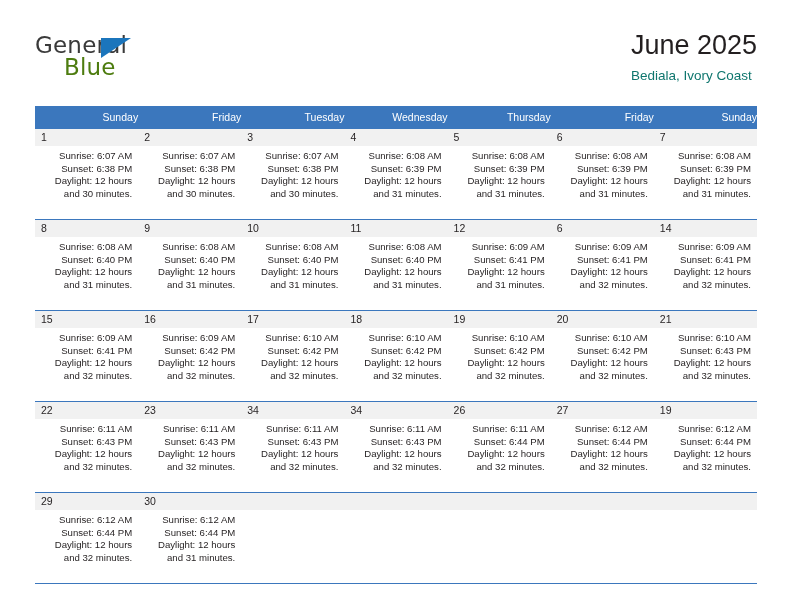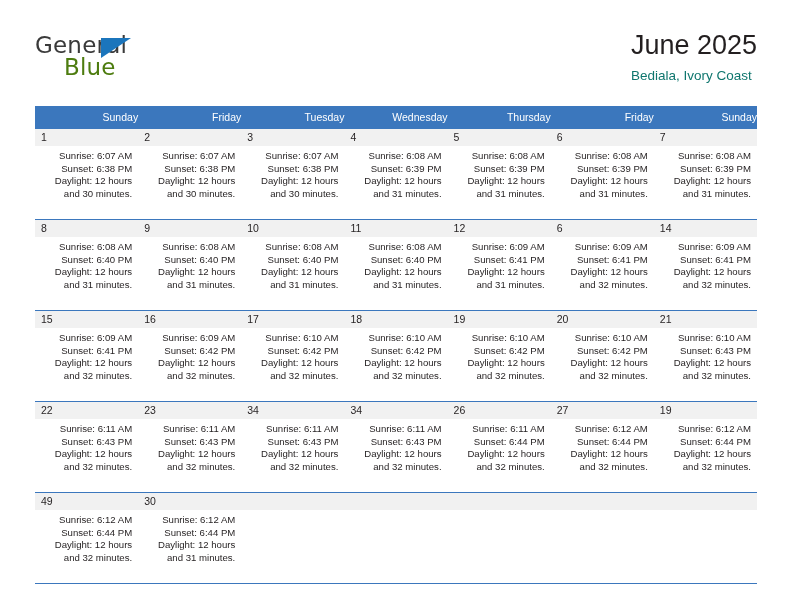--- a/index.html
+++ b/index.html
@@ -496,21 +496,21 @@
                 <div>Daylight: 12 hours</div>
                 <div>and 32 minutes.</div>
               </div>
             </div>
           </td>
       </tr>
 
       <tr class="week-row last">
         <td>
             <div class="cell-inner">
-              <div class="daynum-band">49</div>
+              <div class="daynum-band">29</div>
               <div class="info">
                 <div>Sunrise: 6:12 AM</div>
                 <div>Sunset: 6:44 PM</div>
                 <div>Daylight: 12 hours</div>
                 <div>and 32 minutes.</div>
               </div>
             </div>
           </td>
         <td>
             <div class="cell-inner">

